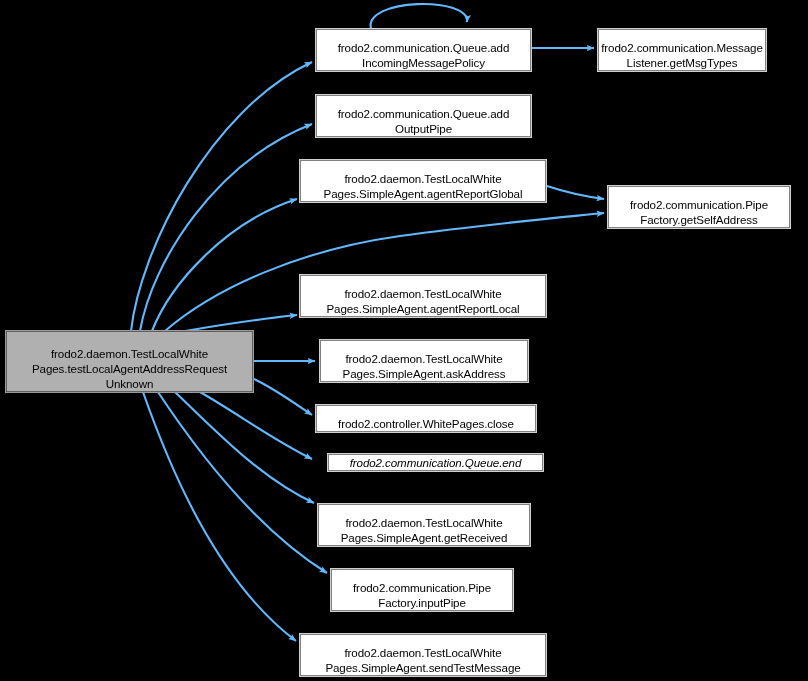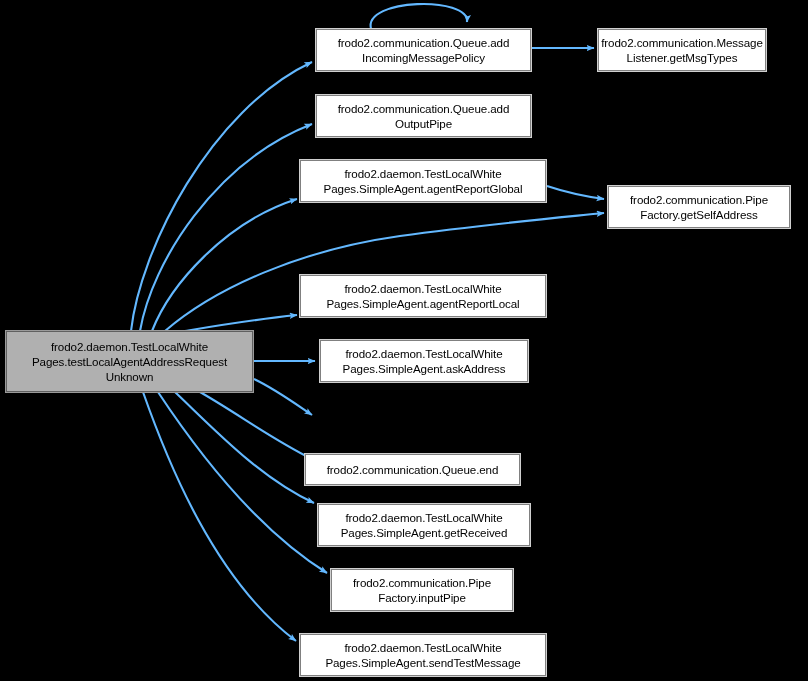--- a/index.html
+++ b/index.html
@@ -27,21 +27,21 @@
   .node {
     position: absolute;
     box-sizing: border-box;
     border: 1px solid #808080;
     outline: 1px solid #d0d0d0;
     background: #ffffff;
     color: #000000;
     font-size: 11.6px;
     line-height: 15px;
     display: flex;
-    align-items: center;
+    align-items: flex-end;
     justify-content: center;
     text-align: center;
     padding: 0 4px;
     letter-spacing: -0.1px;
     z-index: 5;
   }
   .node.current {
     background: #b0b0b0;
     border: 1px solid #606060;
     outline: 1px solid #9a9a9a;
@@ -119,22 +119,25 @@
   <div class="node" style="left:300px; top:275px; width:246px; height:42px;">
     <span class="lbl">frodo2.daemon.TestLocalWhite
 Pages.SimpleAgent.agentReportLocal</span>
   </div>
 
   <div class="node" style="left:320px; top:340px; width:208px; height:42px;">
     <span class="lbl">frodo2.daemon.TestLocalWhite
 Pages.SimpleAgent.askAddress</span>
   </div>
 
+  <div class="node" style="left:316px; top:405px; width:220px; height:27px;">
+    <span class="lbl">frodo2.controller.WhitePages.close</span>
+  </div>
 
-  <div class="node" style="left:305px; top:454px; width:215px; height:31px;">
+  <div class="node" style="left:328px; top:454px; width:215px; height:17px;font-style:italic;">
     <span class="lbl">frodo2.communication.Queue.end</span>
   </div>
 
   <div class="node" style="left:318px; top:504px; width:212px; height:42px;">
     <span class="lbl">frodo2.daemon.TestLocalWhite
 Pages.SimpleAgent.getReceived</span>
   </div>
 
   <div class="node" style="left:331px; top:569px; width:182px; height:42px;">
     <span class="lbl">frodo2.communication.Pipe

